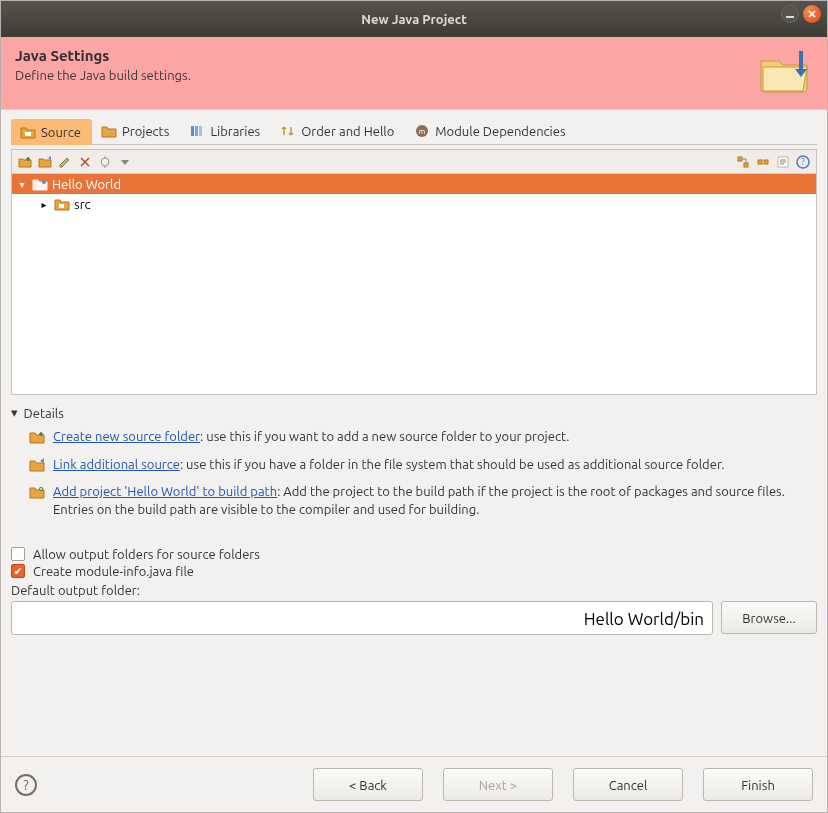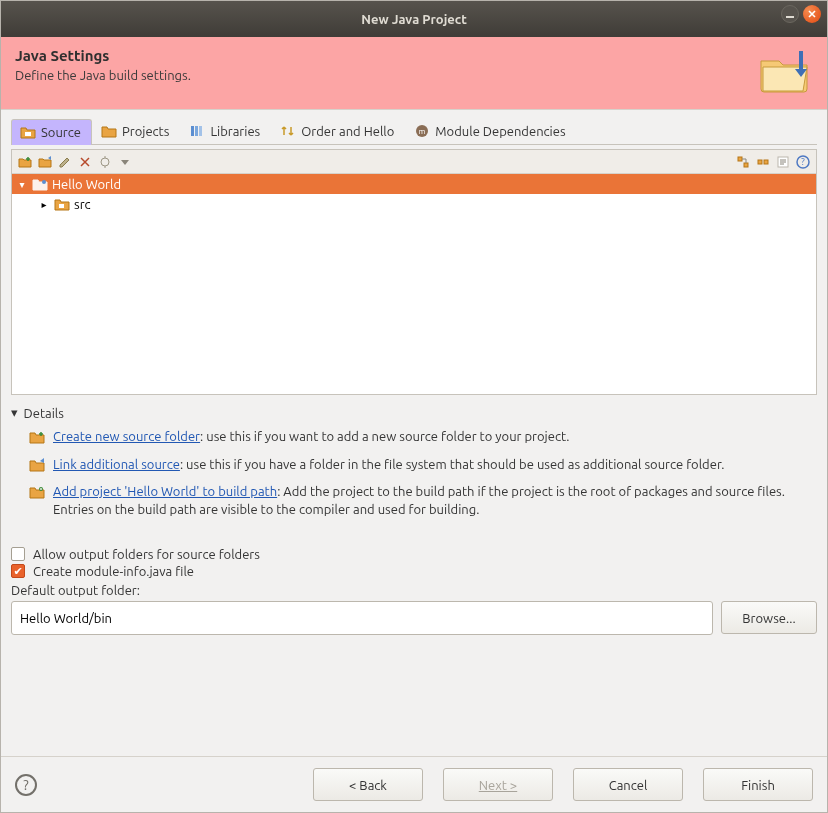--- a/index.html
+++ b/index.html
@@ -22,21 +22,21 @@
   .header h1 { margin:0 0 4px 0; font-size: 15px; color:#2f2f2f; }
   .header p  { margin:0; font-size: 13px; color:#3a3a3a; }
   .header .big-icon { width:56px; height:48px; }
 
   
   .content { flex:1; padding: 8px 10px 10px 10px; display:flex; flex-direction:column; }
 
   
   .tabs { display:flex; align-items:flex-end; border-bottom:1px solid #c7c3bb; }
   .tab { display:flex; align-items:center; gap:5px; padding:4px 10px 5px 8px; font-size:13px; color:#353535; border:1px solid transparent; border-bottom:none; cursor:pointer; border-radius:3px 3px 0 0; }
-  .tab.active { background:#c4b5fd; border-color:#c7c3bb; position:relative; top:1px; }
+  .tab.active { background:#fdba74; border-color:#c7c3bb; position:relative; top:1px; }
   .tab svg, .tab .ticon { width:16px; height:16px; }
 
   
   .treebox { border:1px solid #c7c3bb; margin-top:4px; display:flex; flex-direction:column; }
   .toolbar { height:24px; background:#f0ede8; display:flex; align-items:center; justify-content:space-between; padding:0 4px; border-bottom:1px solid #d6d2cb; }
   .toolbar .tgroup { display:flex; align-items:center; gap:2px; }
   .tbtn { width:18px; height:18px; display:flex; align-items:center; justify-content:center; border-radius:2px; cursor:pointer; }
 
   
   .tree { background:#fff; height:220px; overflow:auto; font-size:13px; }
@@ -55,23 +55,23 @@
 
   
   .checks { margin-top:16px; font-size:13px; color:#353535; }
   .checkrow { display:flex; align-items:center; gap:8px; margin:3px 0; }
   .cbox { width:14px; height:14px; border:1px solid #a59f92; border-radius:2px; background:#fff; display:flex; align-items:center; justify-content:center; font-size:11px; cursor:pointer; }
   .cbox.checked { background:#e9622b; border-color:#c3491a; color:#fff; }
 
   
   .outrow { margin-top:2px; font-size:13px; color:#353535; }
   .outrow .field { display:flex; gap:8px; margin-top:4px; }
-  .outrow input { flex:1; height:28px; padding:16px 8px; border:1px solid #bcb7ad; border-radius:3px; background:#fff; font-size:13px; }
+  .outrow input { flex:1; height:28px; padding:16px 8px; border:1px solid #bcb7ad; border-radius:3px; background:#fff; font-size:17px;text-align:right; }
   .btn { min-width:96px; height:33px; border:1px solid #bcb7ad; border-radius:3px; background:linear-gradient(#fafaf8,#eceae5); font-size:13px; color:#333; cursor:pointer; }
-  .btn:disabled { color:#a8a49b; cursor:default;text-decoration:underline; }
+  .btn:disabled { color:#a8a49b; cursor:default; }
 
   
   .bottom { height:56px; border-top:1px solid #d6d2cb; margin-top:auto; display:flex; align-items:center; justify-content:space-between; padding:0 14px; }
   .bottom .actions { display:flex; gap:20px; }
   .bottom .actions .btn { min-width:110px; }
   .help { width:22px; height:22px; border:2px solid #73706a; border-radius:50%; color:#73706a; display:flex; align-items:center; justify-content:center; font-size:14px; cursor:pointer; }
 </style>
 </head>
 <body>
 

